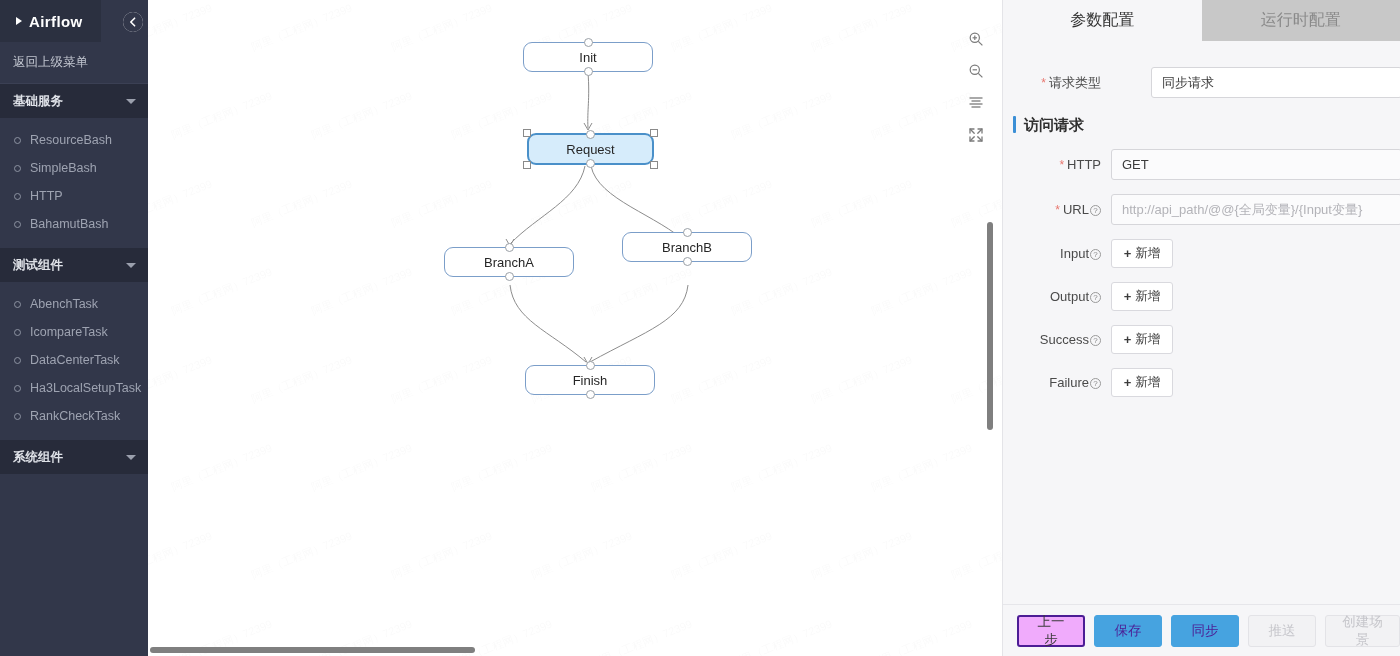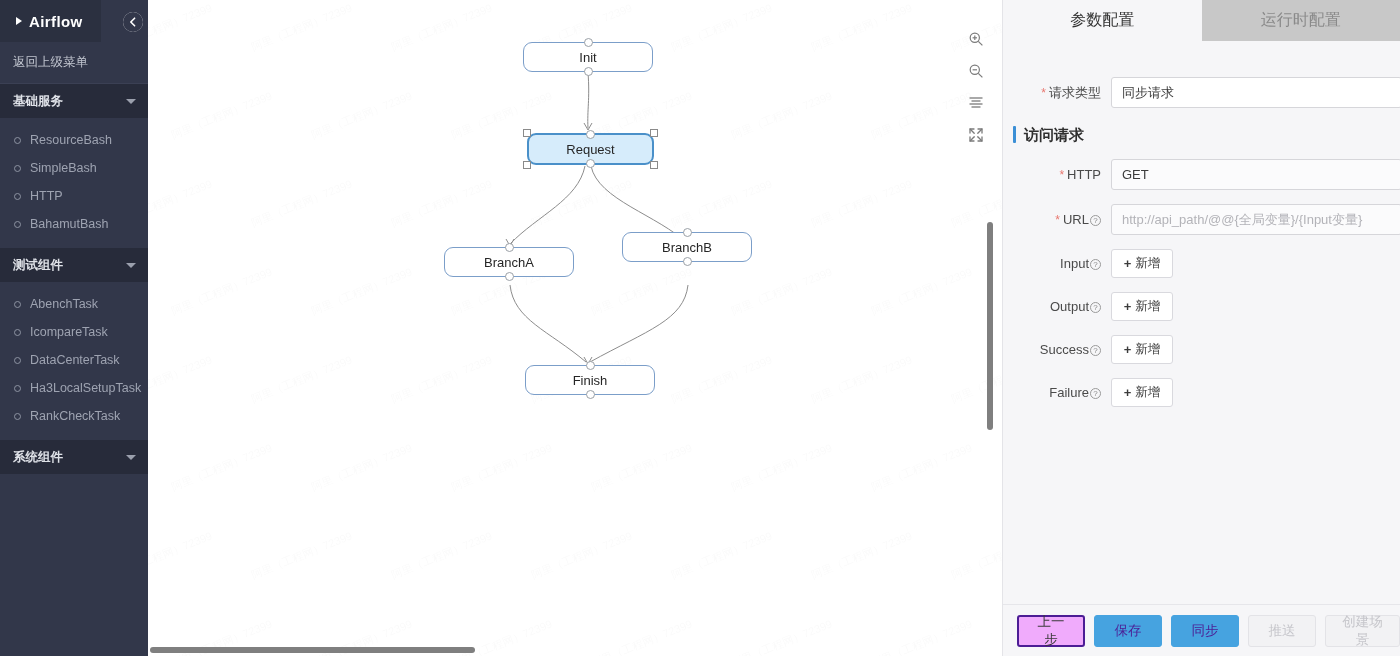--- a/index.html
+++ b/index.html
@@ -531,21 +531,21 @@
         <div class="panel-tab active">
           <span>参数配置</span>
         </div>
         <div class="panel-tab inactive">
           <span>运行时配置</span>
         </div>
       </div>
 
     <div class="panel-body">
 
-      <div class="form-row" style="margin-top:36px;">
+      <div class="form-row" style="margin-top:26px;gap:40px;">
         <div class="form-label">
           <span class="req-star">*</span><span>请求类型</span>
         </div>
         <input class="text-input plain" readonly="" value="同步请求" style="">
       </div>
 
       <div class="section-head">
         <span class="section-bar"></span>
         <span class="section-title">访问请求</span>
       </div>

